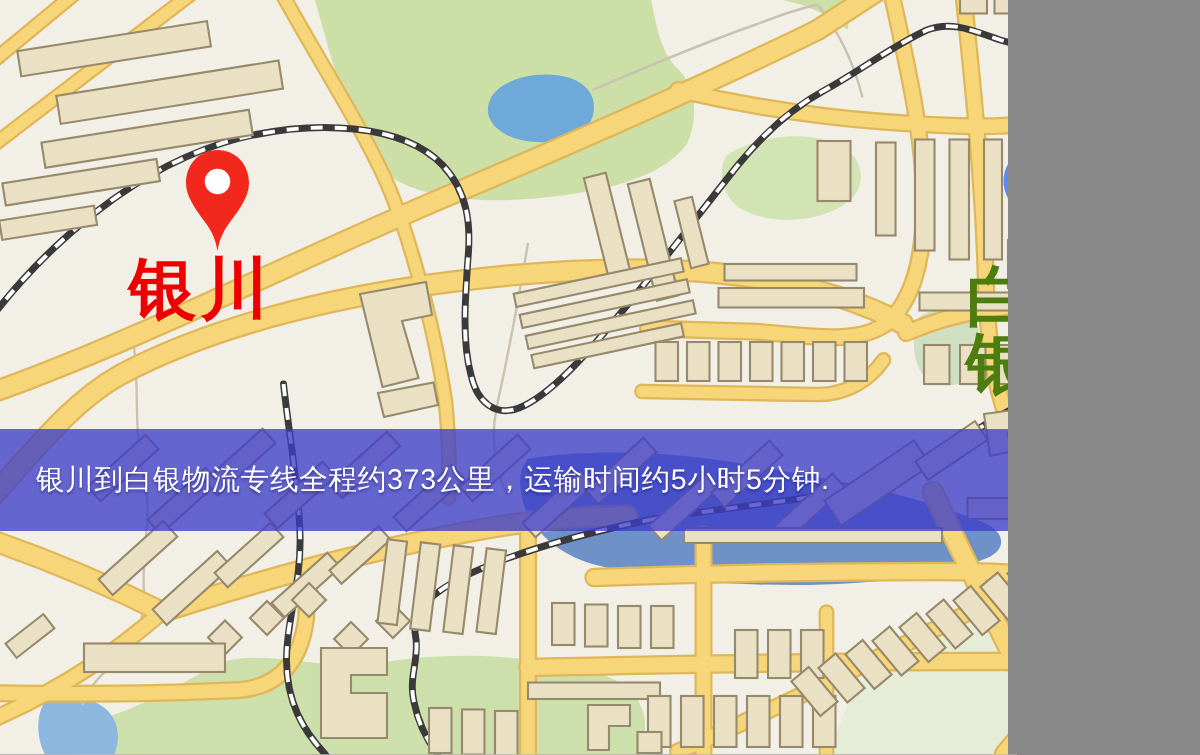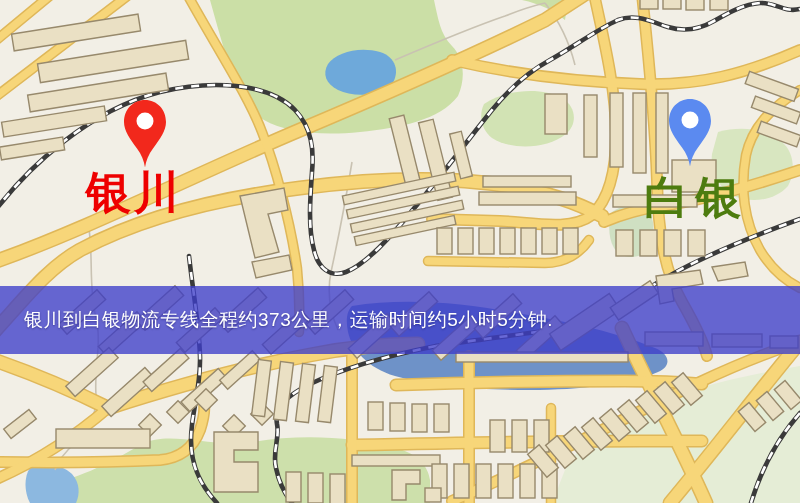--- a/index.html
+++ b/index.html
@@ -1,16 +1,16 @@
 <!DOCTYPE html>
 <html><head>
 <meta charset="utf-8">
 <style>
   html,body{margin:0;padding:0;background:#888;}
-  .stage{position:relative;width:800px;height:503px;overflow:hidden;
+  .stage{position:relative;width:672px;height:503px;overflow:hidden;
          background:#f2efe6;font-family:"Liberation Sans","DejaVu Sans",sans-serif;}
   svg.map{position:absolute;left:0;top:0;display:block;}
 
   
   .roads use{fill:none;stroke-linecap:round;stroke-linejoin:round;}
   .rc use{stroke:#dfb759;}
   .rf use{stroke:#f7d679;}
 
   
   .rail-b path{fill:none;stroke:#3a3a3a;stroke-width:4.6;stroke-linecap:round;}

